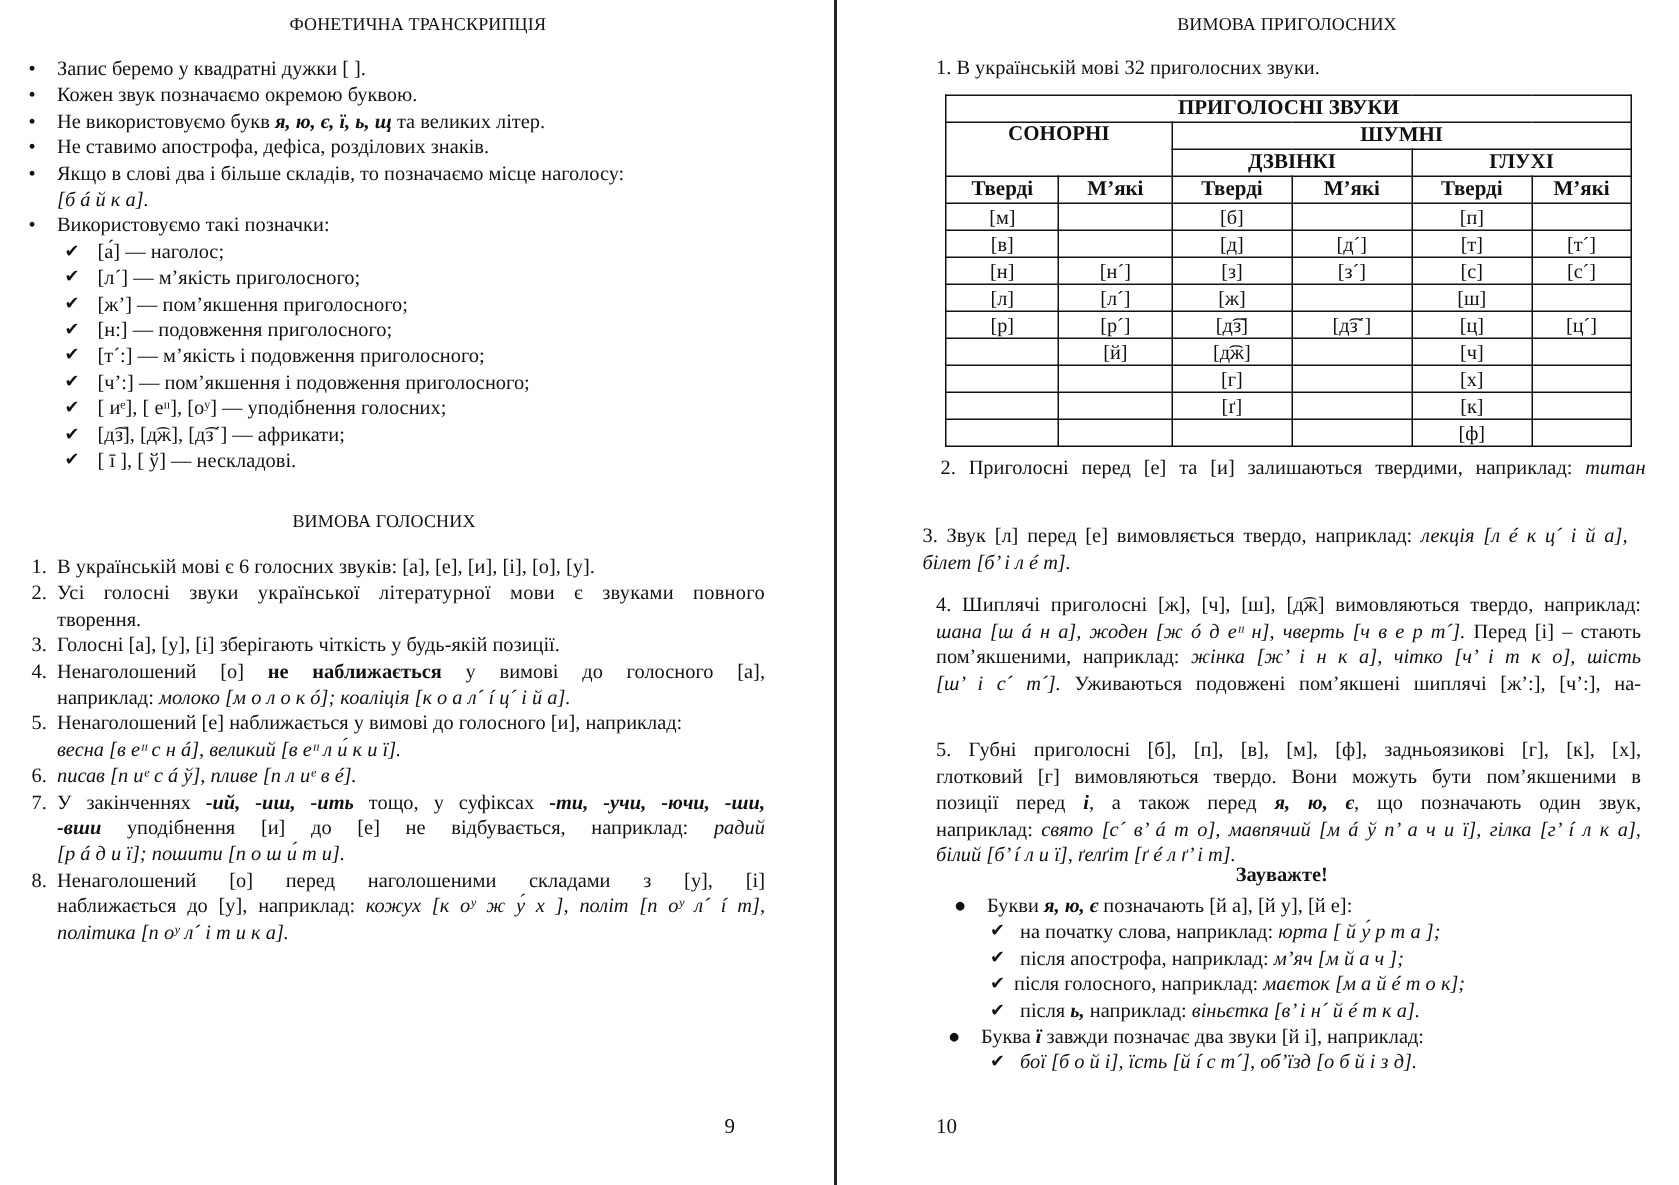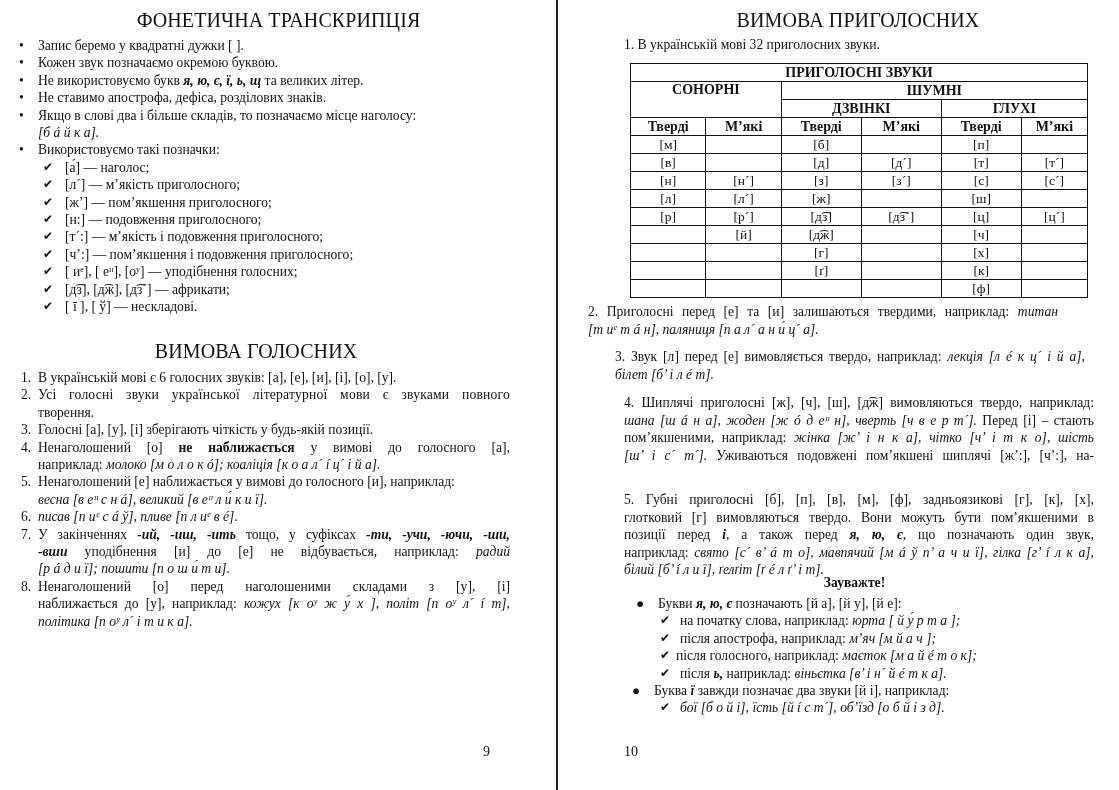--- a/index.html
+++ b/index.html
@@ -1,21 +1,21 @@
 <!DOCTYPE html>
 <html><head>
 <meta charset="utf-8">
 <style>
   html, body { margin:0; padding:0; }
   body {
     width:1119px; height:790px; background:#fff; position:relative; overflow:hidden;
     font-family:"Liberation Serif", "DejaVu Serif", serif; color:#111; font-size:13.6px;
   }
   .divider { position:absolute; left:556px; top:0; width:1.5px; height:790px; background:#222; }
-  .title { position:absolute; text-align:center; font-size:20px; letter-spacing:0.1px; }
+  .title { position:absolute; text-align:center; font-size:12px; letter-spacing:0.1px; }
   .page-num { position:absolute; top:744px; font-size:14px; }
   .line { line-height:17.4px; white-space:nowrap; }
   .bullet-row { position:relative; padding-left:38px; }
   .bullet-row .dot { position:absolute; left:19px; top:0; }
   .check-row { position:relative; padding-left:65px; line-height:17.4px; white-space:nowrap; }
   .check-row .chk { position:absolute; left:43px; top:0; font-size:12px; }
   .num-row { position:relative; padding-left:38px; line-height:17.4px; text-align:justify; }
   .num-row .n { position:absolute; left:21px; top:0; }
   i { font-style:italic; }
   b { font-weight:bold; }
@@ -187,23 +187,22 @@
         <td></td>
         <td></td>
         <td></td>
         <td></td>
         <td>[ф]</td>
         <td></td>
       </tr>
     </tbody>
 </table>
 
-<div class="para" style="top:303px;width:470px;left:588px;">
+<div class="para" style="top:303px;width:470px;left:627px;">
   <div style="text-align:justify;text-align-last:justify;"><span>2. Приголосні перед [е] та [и] залишаються твердими, наприклад: </span><i>титан</i></div>
-  <div><i>[т иᵉ т á н], паляниця [п а л´ а н и́ ц´ а].</i></div>
 </div>
 
 <div class="para" style="top:348px;width:470px;left:615px;">
   <div style="text-align:justify;text-align-last:justify;"><span>3. Звук [л] перед [е] вимовляється твердо, наприклад: </span><i>лекція [л é к ц´ і й а],</i></div>
   <div><i>білет [б’ і л é т].</i></div>
 </div>
 
 <div class="para" style="top:394px;width:470px;left:624px;">
   <div style="text-align:justify;text-align-last:justify;">4. Шиплячі приголосні [ж], [ч], [ш], [д͡ж] вимовляються твердо, наприклад:</div>
   <div style="text-align:justify;text-align-last:justify;"><i>шана [ш á н а], жоден [ж ó д еᶦᶦ н], чверть [ч в е р т´].</i><span>  Перед [і] – стають</span></div>

